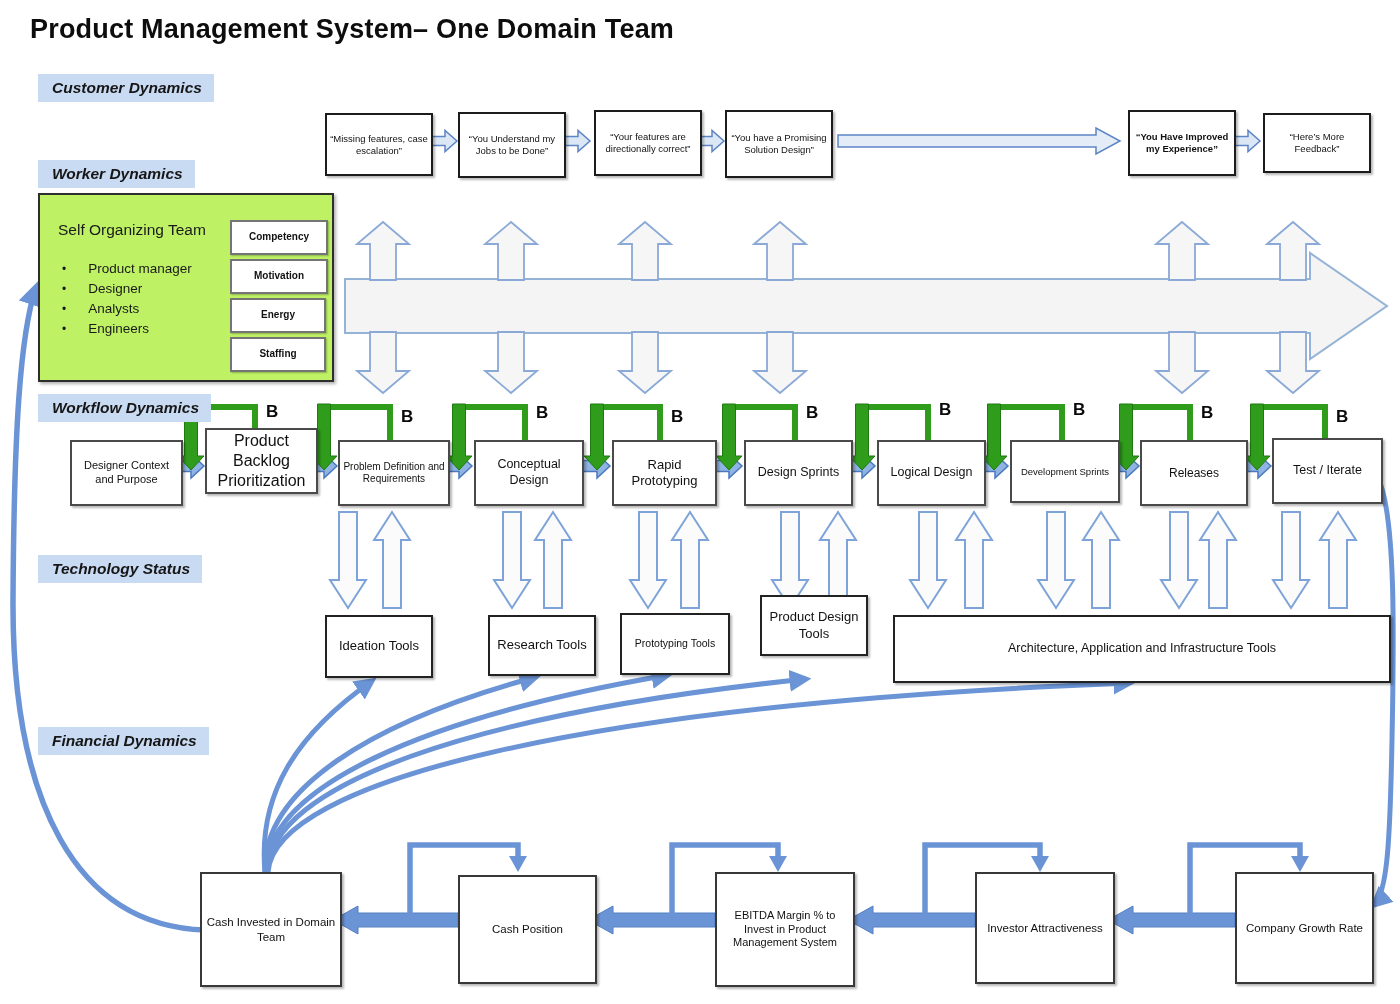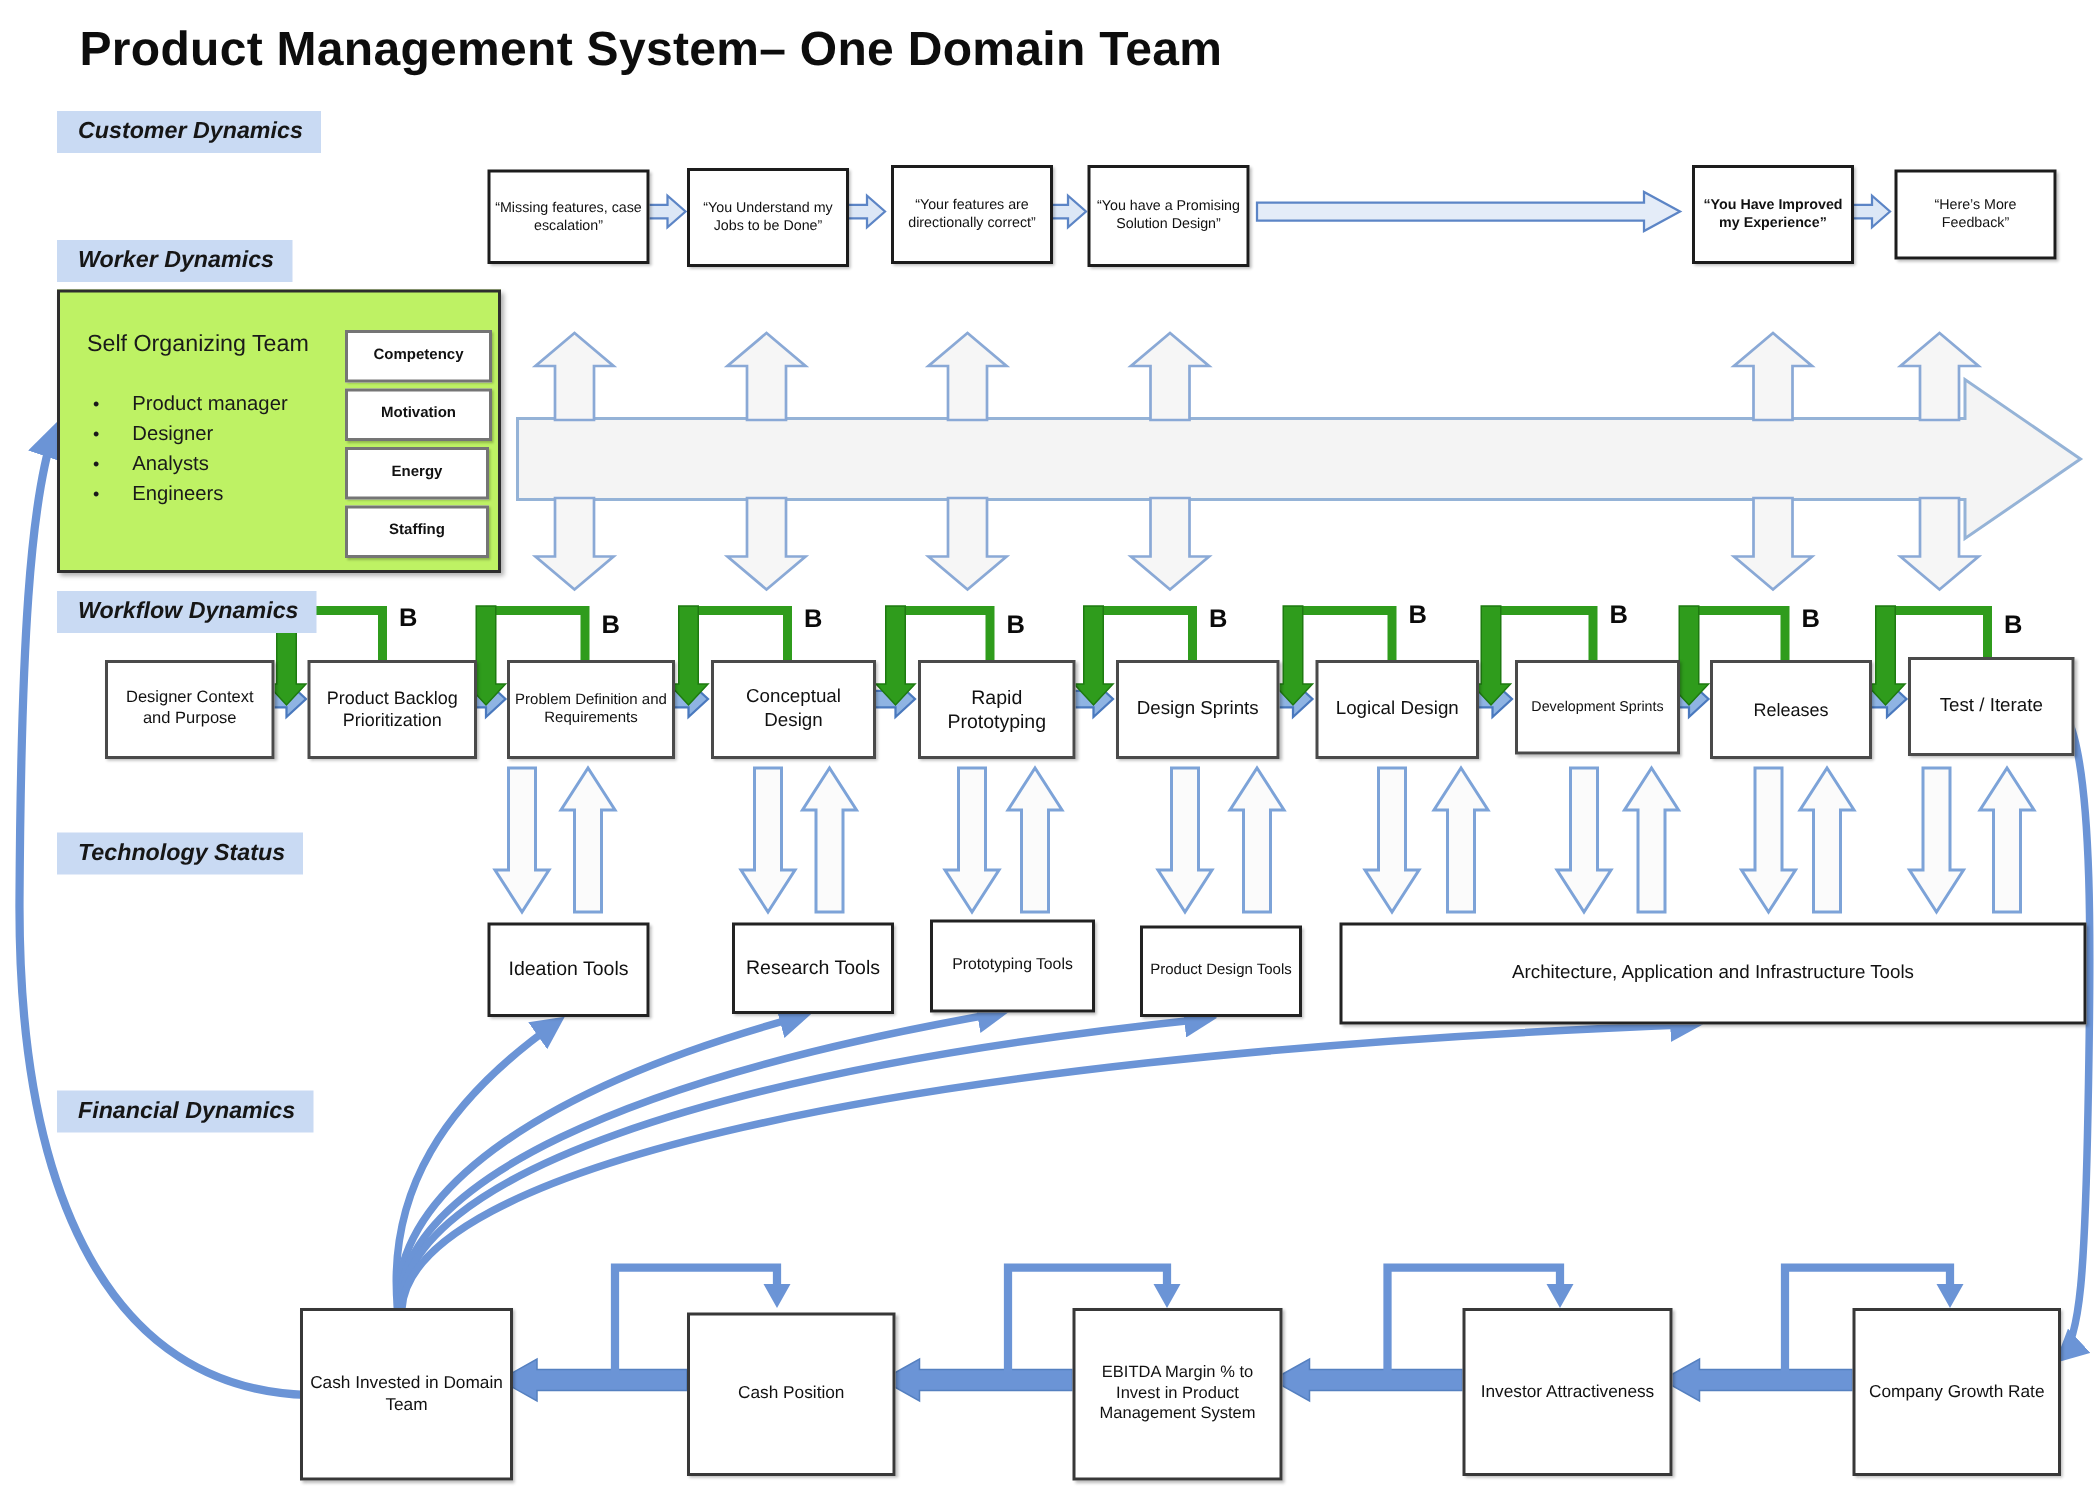--- a/index.html
+++ b/index.html
@@ -1,20 +1,20 @@
 <!DOCTYPE html>
 <html><head>
 <meta charset="utf-8">
 <style>
   html,body{margin:0;padding:0;background:#fff;}
   #canvas{position:relative;width:1400px;height:1004px;background:#ffffff;overflow:hidden;
           font-family:"Liberation Sans","DejaVu Sans",sans-serif;color:#111;}
   #canvas svg{position:absolute;left:0;top:0;z-index:1;}
   .abs{position:absolute;z-index:2;}
-  .title{left:30px;top:14px;font-size:32px;font-weight:700;letter-spacing:.2px;color:#0d0d0d;margin-left:23px;}
+  .title{left:30px;top:14px;font-size:27px;font-weight:700;letter-spacing:.2px;color:#0d0d0d;}
   .sec-label{background:#c9daf3;color:#161616;font-weight:700;font-style:italic;font-size:15.5px;
              padding:5px 12px 5px 14px;white-space:nowrap;}
   .box{position:absolute;z-index:2;background:#fff;border:2px solid #3c3c3c;display:flex;
        align-items:center;justify-content:center;text-align:center;line-height:1.25;
        box-shadow:1.5px 1.5px 2px rgba(0,0,0,.28);}
   .b-quote{border:2px solid #1c1c1c;font-size:9.5px;padding:2px;}
   .b-step{border:2px solid #4a4a4a;font-size:12px;padding:2px;}
   .b-tool{border:2px solid #222;font-size:13px;padding:2px;}
   .b-fin{border:2px solid #383838;font-size:11.5px;padding:4px;}
   .panel{border:2.5px solid #2e2e2e;background:#bef264;box-shadow:2px 2px 3px rgba(0,0,0,.3);}
@@ -171,21 +171,21 @@
     <div class="abs member" style="top:86px;">Designer</div>
     <div class="abs member" style="top:106px;">Analysts</div>
     <div class="abs member" style="top:126px;">Engineers</div>
     <div class="box b-attr" style="left:190px;top:25px;width:94px;height:31px;">Competency</div>
     <div class="box b-attr" style="left:190px;top:64px;width:94px;height:31px;">Motivation</div>
     <div class="box b-attr" style="left:190px;top:103px;width:92px;height:31px;">Energy</div>
     <div class="box b-attr" style="left:190px;top:142px;width:92px;height:31px;">Staffing</div>
   </div>
 
   <div class="box b-step" style="left:70px;top:440px;width:105px;height:58px;font-size:11px;">Designer Context and Purpose</div>
-  <div class="box b-step" style="left:205px;top:440px;width:105px;height:58px;font-size:12px;">Product Backlog Prioritization</div>
+  <div class="box b-step" style="left:205px;top:428px;width:105px;height:58px;font-size:16px;">Product Backlog Prioritization</div>
   <div class="box b-step" style="left:338px;top:440px;width:104px;height:58px;font-size:10px;">Problem Definition and Requirements</div>
   <div class="box b-step" style="left:474px;top:440px;width:102px;height:58px;font-size:12.5px;">Conceptual Design</div>
   <div class="box b-step" style="left:612px;top:440px;width:97px;height:58px;font-size:13px;">Rapid Prototyping</div>
   <div class="box b-step" style="left:744px;top:440px;width:101px;height:58px;font-size:12.5px;">Design Sprints</div>
   <div class="box b-step" style="left:877px;top:440px;width:101px;height:58px;font-size:12.5px;">Logical Design</div>
   <div class="box b-step" style="left:1010px;top:440px;width:102px;height:55px;font-size:9.5px;">Development Sprints</div>
   <div class="box b-step" style="left:1140px;top:440px;width:100px;height:58px;font-size:12px;">Releases</div>
   <div class="box b-step" style="left:1272px;top:438px;width:103px;height:58px;font-size:12.5px;">Test / Iterate</div>
 
   <div class="abs b-label" style="left:266px;top:402px;">B</div>
@@ -194,21 +194,21 @@
   <div class="abs b-label" style="left:671px;top:407px;">B</div>
   <div class="abs b-label" style="left:806px;top:403px;">B</div>
   <div class="abs b-label" style="left:939px;top:400px;">B</div>
   <div class="abs b-label" style="left:1073px;top:400px;">B</div>
   <div class="abs b-label" style="left:1201px;top:403px;">B</div>
   <div class="abs b-label" style="left:1336px;top:407px;">B</div>
 
   <div class="box b-tool" style="left:325px;top:615px;width:100px;height:55px;">Ideation Tools</div>
   <div class="box b-tool" style="left:488px;top:615px;width:100px;height:53px;">Research Tools</div>
   <div class="box b-tool" style="left:620px;top:613px;width:102px;height:54px;font-size:10.5px;">Prototyping Tools</div>
-  <div class="box b-tool" style="left:760px;top:617px;width:100px;height:53px;font-size:10px;">Product Design Tools</div>
+  <div class="box b-tool" style="left:760px;top:595px;width:100px;height:53px;font-size:13px;">Product Design Tools</div>
   <div class="box b-tool" style="left:893px;top:615px;width:490px;height:60px;font-size:12.5px;">Architecture, Application and Infrastructure Tools</div>
 
   <div class="box b-fin" style="left:200px;top:872px;width:130px;height:103px;">Cash Invested in Domain Team</div>
   <div class="box b-fin" style="left:458px;top:875px;width:127px;height:97px;">Cash Position</div>
   <div class="box b-fin" style="left:715px;top:872px;width:128px;height:103px;font-size:11px;">EBITDA Margin % to Invest in Product Management System</div>
   <div class="box b-fin" style="left:975px;top:872px;width:128px;height:100px;">Investor Attractiveness</div>
   <div class="box b-fin" style="left:1235px;top:872px;width:127px;height:100px;">Company Growth Rate</div>
 
 </div>
 

